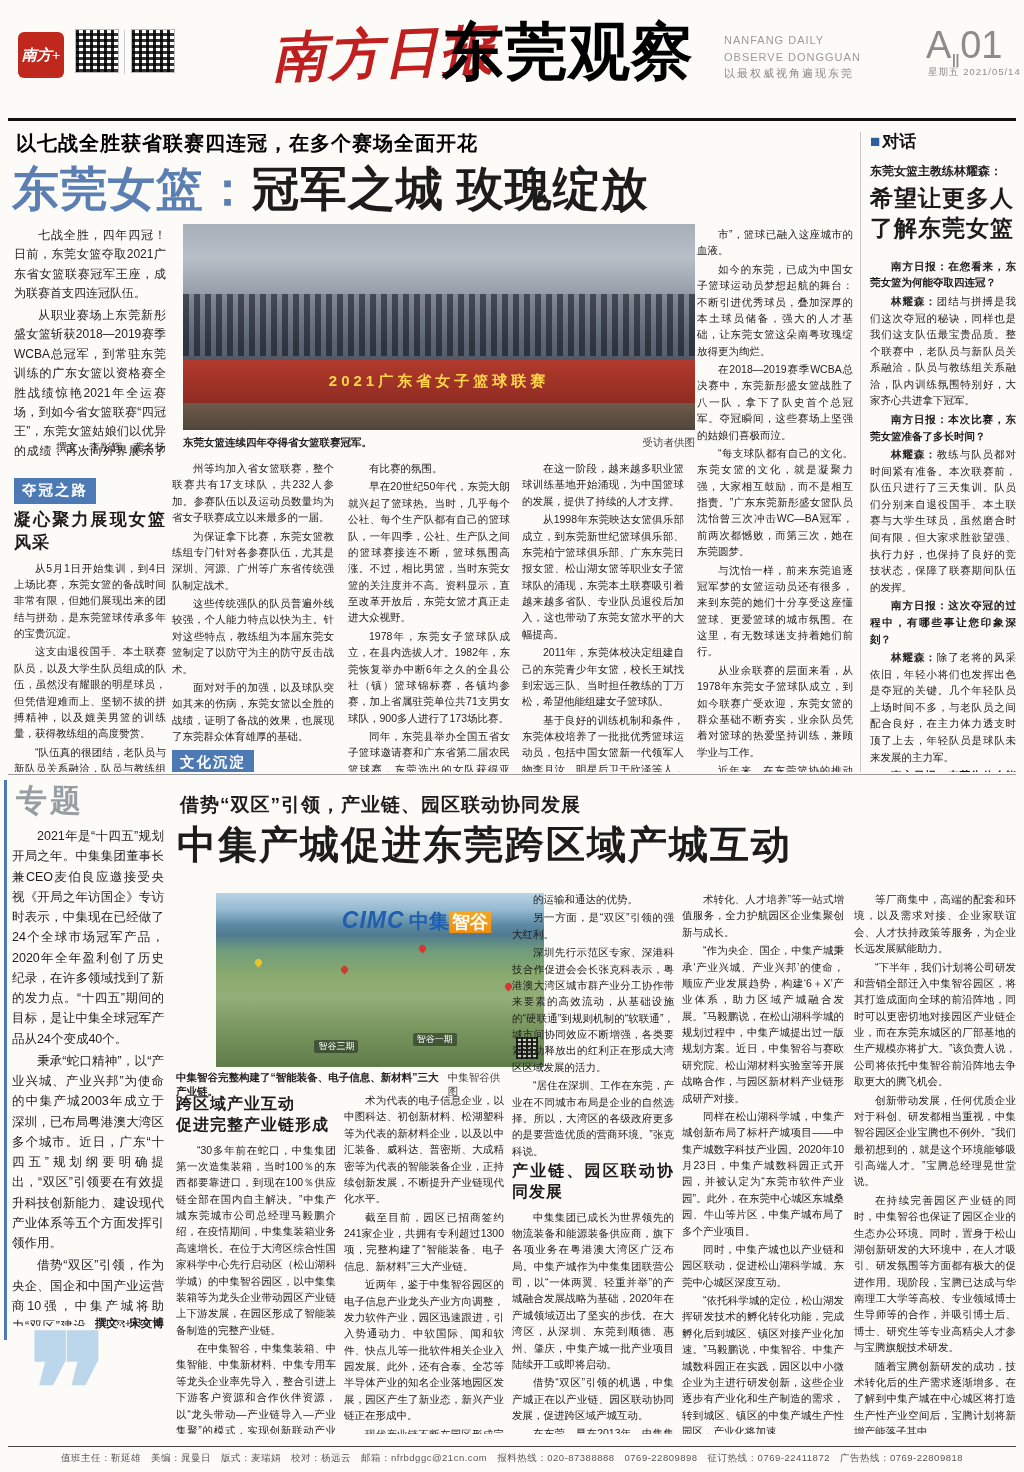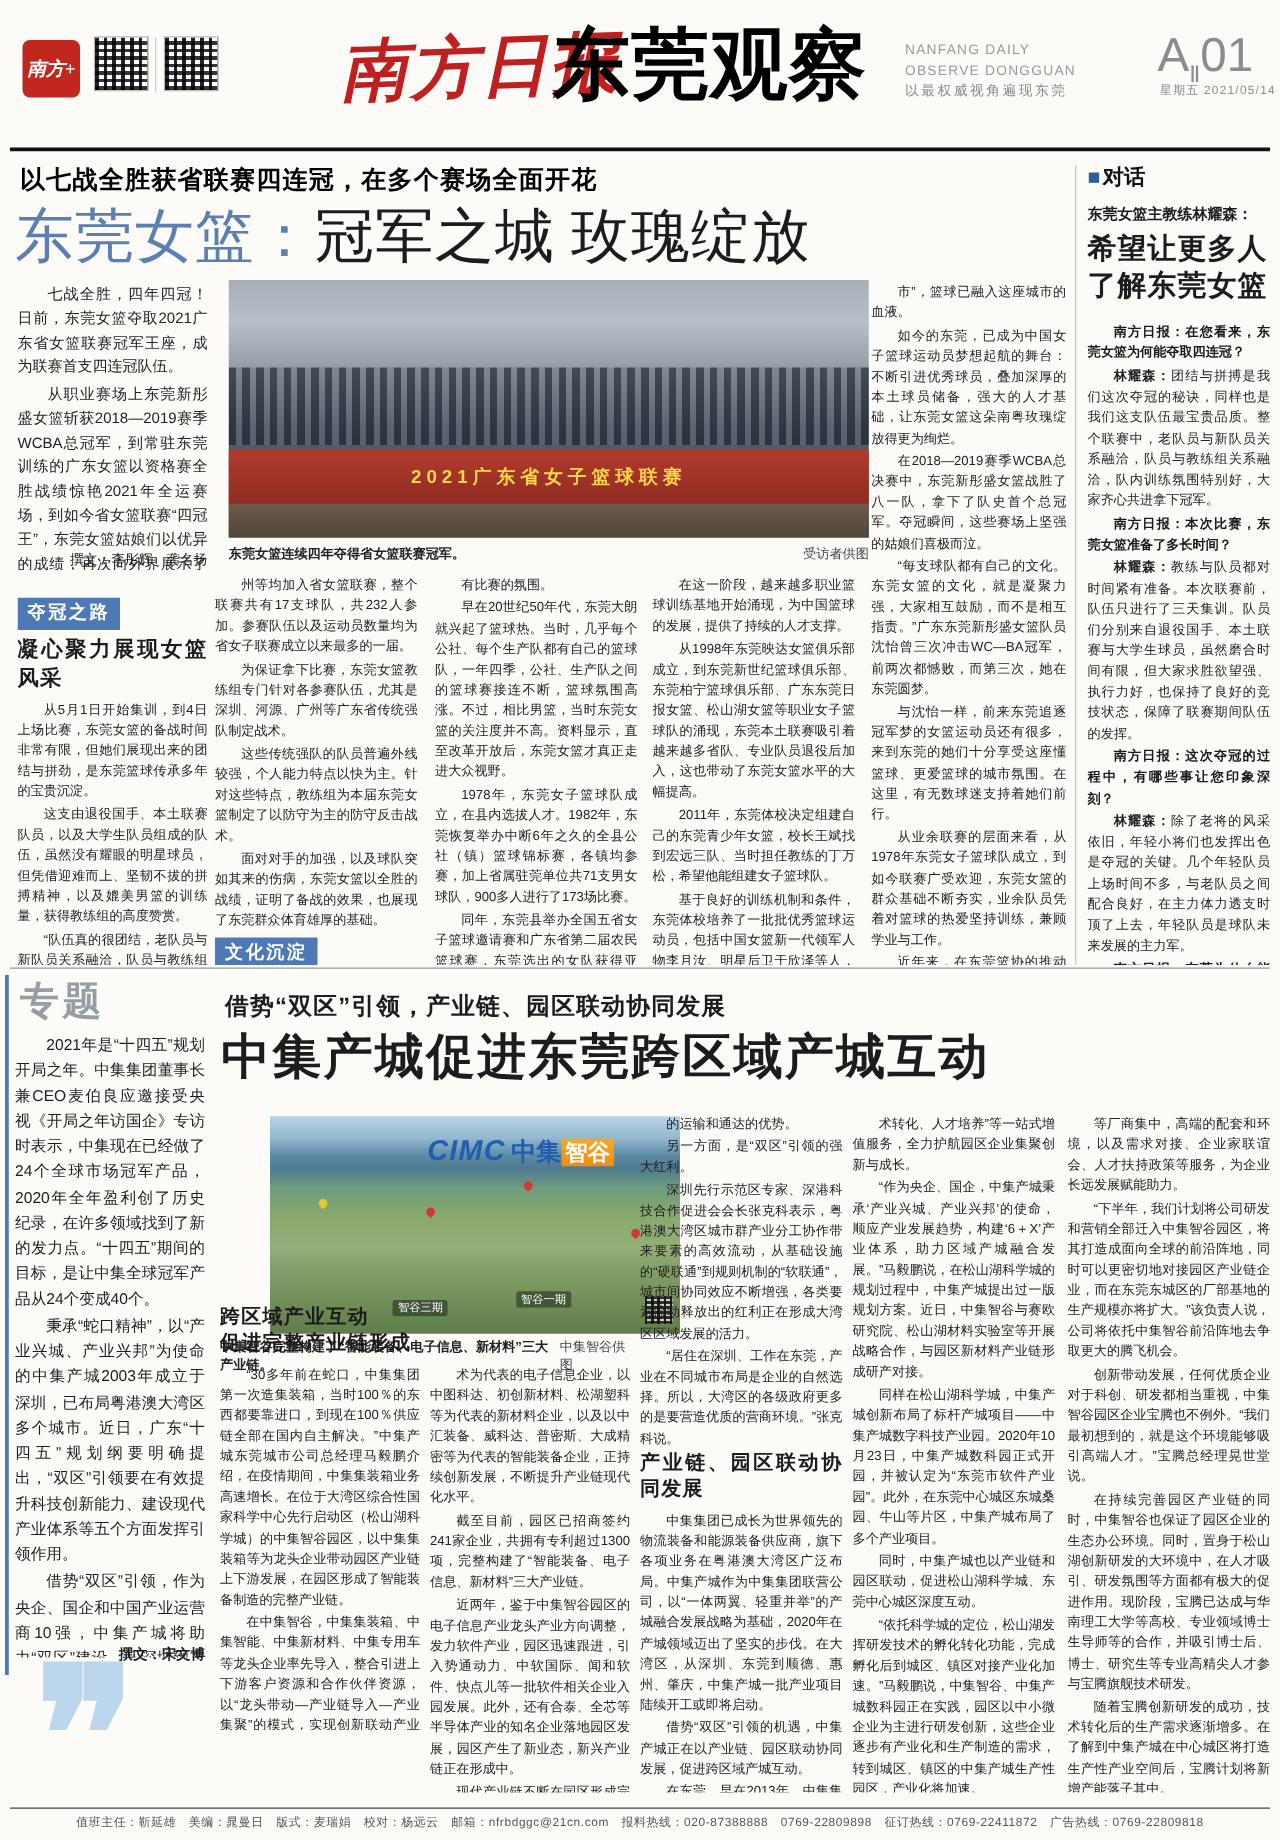--- a/index.html
+++ b/index.html
@@ -21,21 +21,21 @@
               font-family:"Liberation Sans",sans-serif;letter-spacing:1px;}
   .taglines{position:absolute;left:724px;top:32px;color:#9a9a9a;font-size:11px;line-height:1.5;letter-spacing:1px;}
   .taglines .cn{letter-spacing:2px;color:#8a8a8a;}
   .pageno{position:absolute;left:926px;top:24px;color:#8c8c8c;font-size:38px;font-weight:400;}
   .pageno sub{font-size:18px;}
   .dateline{position:absolute;left:928px;top:66px;color:#8c8c8c;font-size:9.5px;letter-spacing:1px;}
   .rule-black{position:absolute;left:8px;top:118px;width:1008px;height:3px;background:#111;}
   
   .kicker1{position:absolute;left:16px;top:130px;font-size:20px;font-weight:bold;color:#000;letter-spacing:1px;}
   .headline1{position:absolute;left:12px;top:158px;width:845px;font-family:"Liberation Serif",serif;
-             font-weight:400;font-size:47px;letter-spacing:1px;white-space:nowrap;}
+             font-weight:700;font-size:47px;letter-spacing:1px;white-space:nowrap;}
   .headline1 .blue{color:#5b7fb2;}
   .col{position:absolute;overflow:hidden;text-align:justify;}
   .col p{margin:0 0 2px;text-indent:2em;font-size:10.5px;line-height:1.56;color:#222;}
   .intro-colA{left:14px;top:226px;width:152px;height:230px;}
   .intro-colA p{font-size:12px;line-height:1.62;}
   .byline1{position:absolute;left:14px;top:440px;width:152px;text-align:right;font-weight:normal;font-size:11px;}
   .photo1{position:absolute;left:183px;top:224px;width:512px;height:206px;
      background:linear-gradient(180deg,#a8aeb8 0%,#b9bfc7 16%,#99a1ac 32%,#767e8b 46%,#5a6270 58%,#4a515e 72%,#3f4551 100%);}
   .photo1 .crowd{position:absolute;left:0;top:34%;width:100%;height:30%;
      background:repeating-linear-gradient(90deg,rgba(25,29,39,.65) 0 6px,rgba(95,102,116,.35) 6px 11px);}
@@ -87,21 +87,21 @@
   .cimc-logo .valley{color:#fff;background:linear-gradient(180deg,#f6a81f,#ef8d12);font-weight:900;font-size:18px;padding:1px 3px;}
   .pin{position:absolute;width:7px;height:7px;border-radius:50% 50% 50% 0;transform:rotate(-45deg);}
   .pin.r{background:#d03a30;} .pin.y{background:#e8c72c;}
   .ph-label{position:absolute;color:#fff;font-size:9px;background:rgba(30,40,30,.55);padding:0 4px;border-radius:2px;}
   .ph-qr{position:absolute;right:6px;bottom:8px;width:22px;height:22px;
       background:repeating-linear-gradient(0deg,#222 0 2px,#eee 2px 4px),repeating-linear-gradient(90deg,#111 0 2px,#eee 2px 5px);
       background-blend-mode:multiply;opacity:.85;}
   .caprow2{left:176px;top:1071px;width:328px;}
   .bsub{font-family:"Liberation Serif",serif;font-weight:bold;font-size:16px;line-height:1.3;margin:2px 0 6px;
         text-indent:0;letter-spacing:1px;}
-  .bcol1{left:176px;top:1042px;width:160px;height:342px;}
+  .bcol1{left:176px;top:1092px;width:160px;height:342px;}
   .bcol2{left:344px;top:1092px;width:160px;height:342px;}
   .bcol3{left:512px;top:891px;width:162px;height:543px;}
   .bcol4{left:682px;top:891px;width:162px;height:543px;}
   .bcol5{left:854px;top:891px;width:162px;height:543px;}
   
   .rule-foot{position:absolute;left:8px;top:1446px;width:1008px;height:1px;background:#444;}
   .footer{position:absolute;left:0;top:1452px;width:1024px;text-align:center;font-size:9.5px;color:#555;letter-spacing:.5px;}
 </style>
 </head>
 <body>

